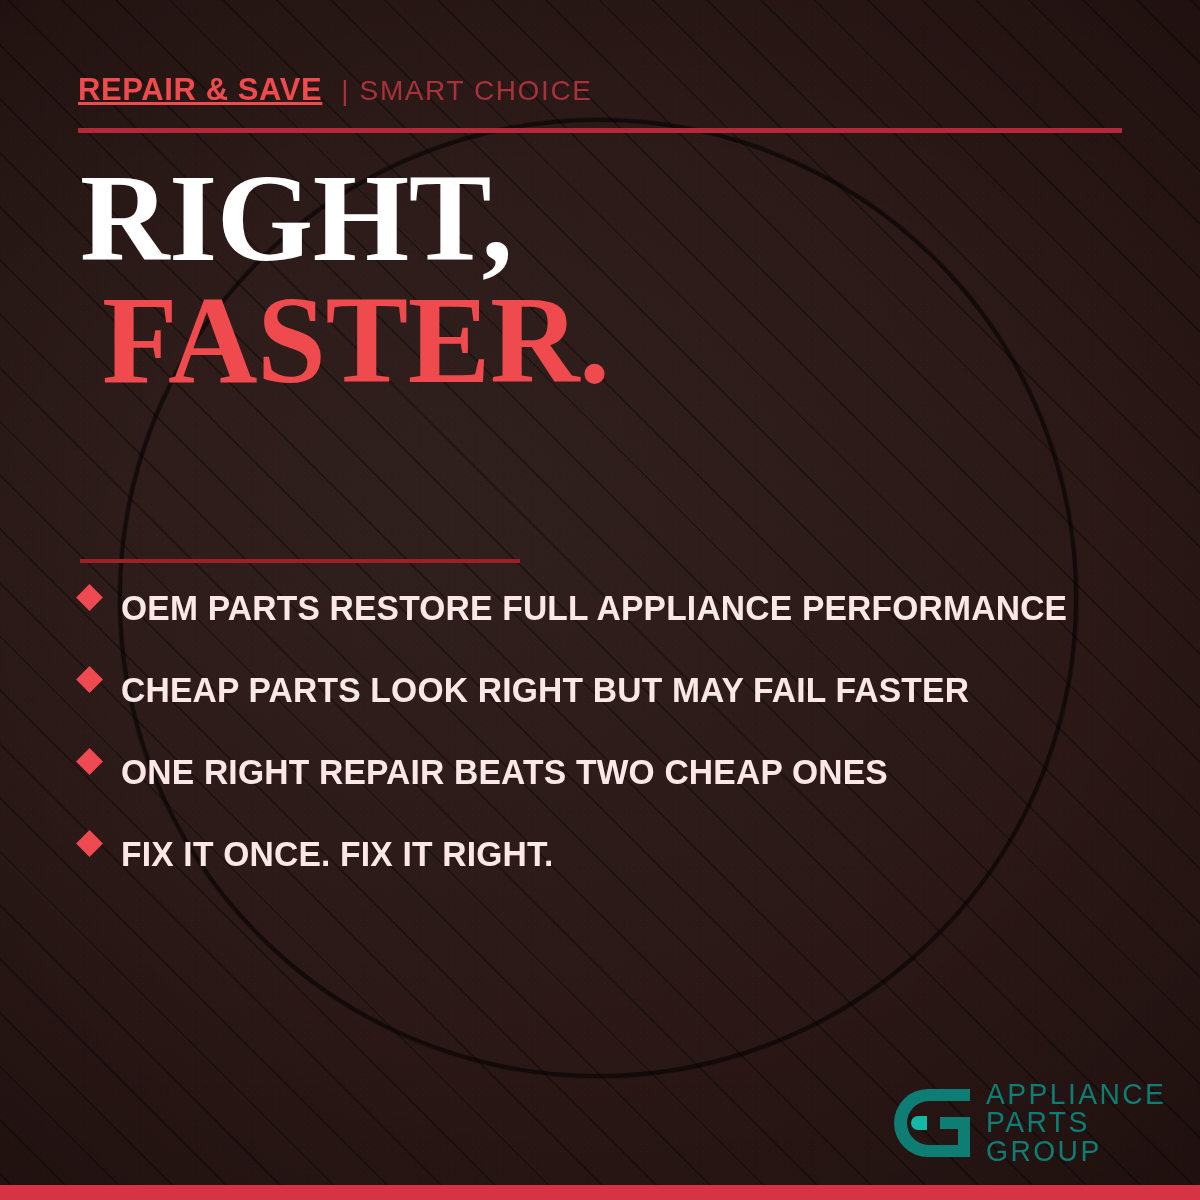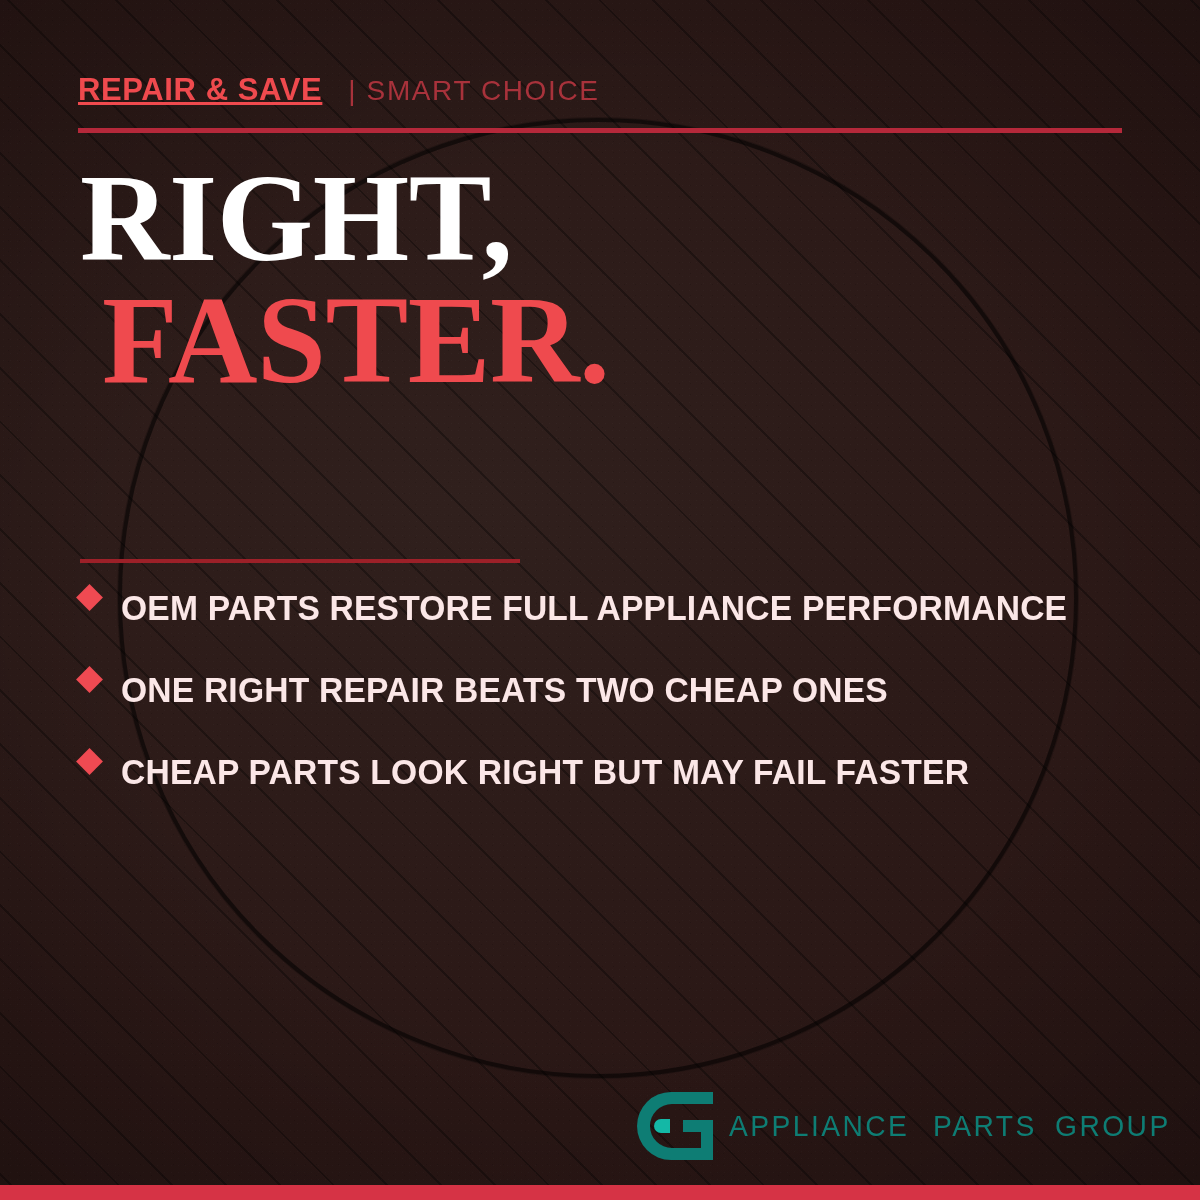--- a/index.html
+++ b/index.html
@@ -81,21 +81,21 @@
     font-weight: 700;
     color: #ef4a4e;
     letter-spacing: 0.6px;
     text-decoration: underline;
   }
   .kicker-light {
     font-size: 28px;
     font-weight: 400;
     color: #a8323b;
     letter-spacing: 1.6px;
-    margin-left: 26px;
+    margin-left: 19px;
   }
 
   .rule-top {
     position: absolute;
     left: 78px;
     top: 128px;
     width: 1044px;
     height: 5px;
     background: #b5283a;
   }
@@ -163,22 +163,22 @@
     align-items: center;
     gap: 12px;
   }
   .logo-mark {
     width: 86px;
     height: 80px;
     flex: 0 0 auto;
   }
   .logo-words {
     display: flex;
+    flex-direction: column;
     line-height: 0.96;
-    gap: 12px;
   }
   .logo-words span {
     font-family: "Liberation Sans", sans-serif;
     font-weight: 400;
     font-size: 30px;
     letter-spacing: 2.6px;
     color: #0e7d74;
     transform: scaleX(0.94);
     transform-origin: left center;
   }
@@ -220,28 +220,32 @@
 
     <div class="bullets">
 
       <div class="bullet">
         <span class="diamond"></span>
         <span class="bullet-text">OEM PARTS RESTORE FULL APPLIANCE PERFORMANCE</span>
       </div>
 
       <div class="bullet">
         <span class="diamond"></span>
+        <span class="bullet-text">CHEAP PARTS LOOK RIGHT BUT MAY FAIL FASTER</span>
+      </div>
+
+      <div class="bullet">
+        <span class="diamond"></span>
         <span class="bullet-text">ONE RIGHT REPAIR BEATS TWO CHEAP ONES</span>
       </div>
 
       <div class="bullet">
         <span class="diamond"></span>
-        <span class="bullet-text">CHEAP PARTS LOOK RIGHT BUT MAY FAIL FASTER</span>
-      </div>
-
+        <span class="bullet-text">FIX IT ONCE. FIX IT RIGHT.</span>
+      </div>
 
     </div>
 
     <div class="logo">
       <svg class="logo-mark" viewBox="0 0 86 80">
         <path d="M82 6 H40 A34 34 0 0 0 40 74 H82 V34 H52 V46 H70 V62 H41 A22 22 0 0 1 41 18 H82 Z" fill="#0e7d74"></path>
         <path d="M30 33 A7 7 0 0 1 30 47 L30 40 Z" fill="#14b8a6"></path>
         <circle cx="30" cy="40" r="7" fill="#14b8a6"></circle>
         <rect x="30" y="33" width="9" height="14" fill="#14b8a6"></rect>
       </svg>

